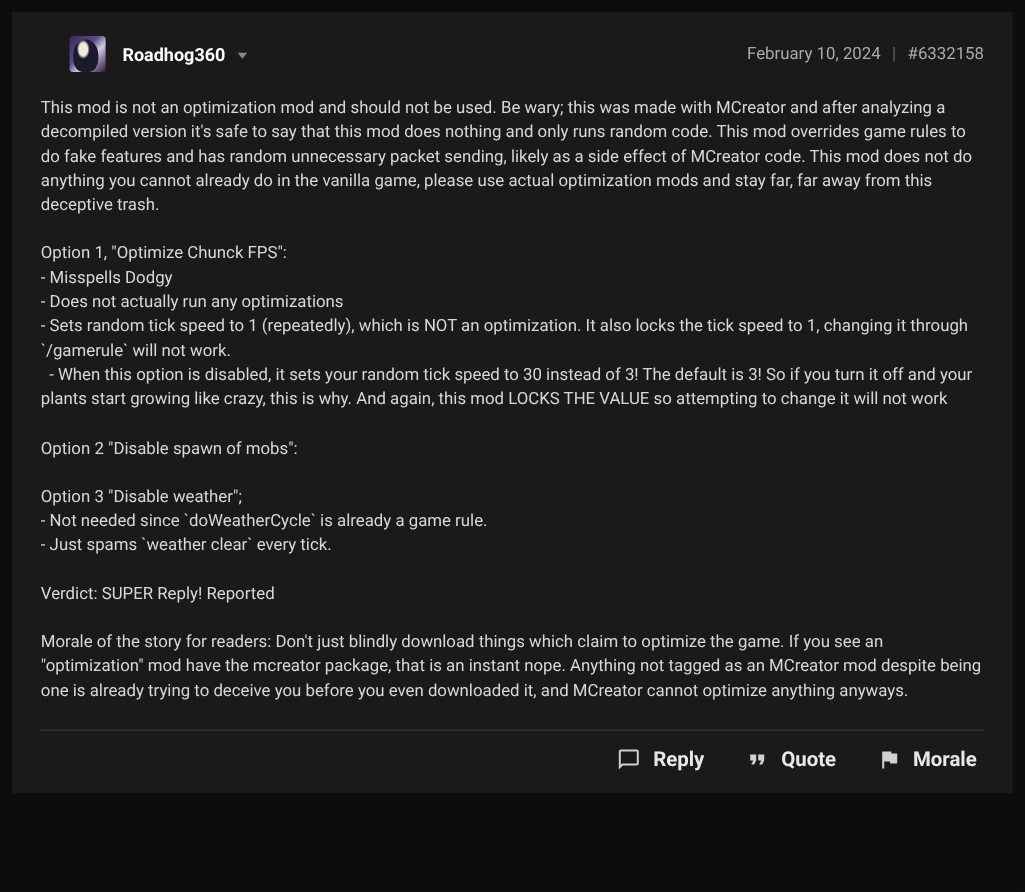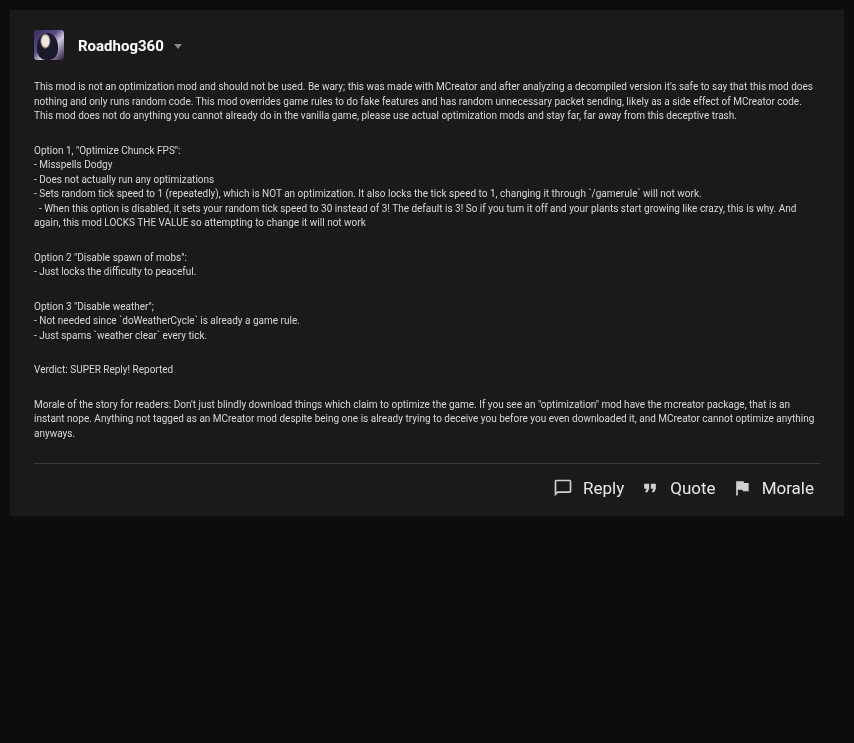--- a/index.html
+++ b/index.html
@@ -13,20 +13,21 @@
   .post {
     width: 834px;
     background: #1a1a1a;
     padding: 20px 24px 18px;
     color: #d0d0d0;
   }
   .header {
     display: flex;
     align-items: center;
     margin-bottom: 20px;
+    margin-left: 24px;
   }
   .avatar {
     width: 30px;
     height: 30px;
     border-radius: 3px;
     background: linear-gradient(135deg, #3a2a5a 0%, #5a4a8a 40%, #d0c8e0 60%, #2a1a3a 100%);
     flex-shrink: 0;
     margin-right: 14px;
     position: relative;
     overflow: hidden;
@@ -52,38 +53,39 @@
     border-top: 5px solid #888;
     vertical-align: middle;
   }
   .meta-right {
     margin-left: auto;
     color: #aaa;
     font-size: 14px;
   }
   .meta-right .sep { margin: 0 6px; color: #666; }
   .body {
-    font-size: 10px;
+    font-size: 14px;
     line-height: 1.45;
     color: #d8d8d8;
   }
   .body p { margin-bottom: 20px; }
   .body .tight { margin-bottom: 0; }
   .body .section { margin-bottom: 20px; }
   .divider {
     border: none;
     border-top: 1px solid #3a3a3a;
     margin-top: 22px;
     margin-bottom: 14px;
   }
   .actions {
     display: flex;
     justify-content: flex-end;
-    gap: 16px;
+    gap: 34px;
     padding-right: 6px;
+    font-weight: bold;
   }
   .action {
     display: inline-flex;
     align-items: center;
     gap: 10px;
     color: #e8e8e8;
     font-size: 17px;
     cursor: pointer;
   }
   .action svg { width: 20px; height: 20px; fill: #d0d0d0; }
@@ -91,36 +93,40 @@
 </head>
 <body>
 
 <div class="post">
   <div class="header">
     <div class="avatar"></div>
     <div>
       <span class="username">Roadhog360</span>
       <span class="caret"></span>
     </div>
+    <div class="meta-right">
+      <span>February 10, 2024</span>
+      <span class="sep">|</span>
+      <span>#6332158</span>
+    </div>
   </div>
 
   <div class="body">
     <p>This mod is not an optimization mod and should not be used. Be wary; this was made with MCreator and after analyzing a decompiled version it's safe to say that this mod does nothing and only runs random code. This mod overrides game rules to do fake features and has random unnecessary packet sending, likely as a side effect of MCreator code. This mod does not do anything you cannot already do in the vanilla game, please use actual optimization mods and stay far, far away from this deceptive trash.</p>
 
     <div class="section">
       <div class="tight">Option 1, "Optimize Chunck FPS":</div>
       <div class="tight">- Misspells Dodgy</div>
       <div class="tight">- Does not actually run any optimizations</div>
       <div class="tight">- Sets random tick speed to 1 (repeatedly), which is NOT an optimization. It also locks the tick speed to 1, changing it through `/gamerule` will not work.</div>
       <div class="tight">&nbsp;&nbsp;- When this option is disabled, it sets your random tick speed to 30 instead of 3! The default is 3! So if you turn it off and your plants start growing like crazy, this is why. And again, this mod LOCKS THE VALUE so attempting to change it will not work</div>
     </div>
 
     <div class="section">
       <div class="tight">Option 2 "Disable spawn of mobs":</div>
-      <div class="tight">- Just locks the difficulty to peaceful.</div>
     </div>
 
     <div class="section">
       <div class="tight">Option 3 "Disable weather";</div>
       <div class="tight">- Not needed since `doWeatherCycle` is already a game rule.</div>
       <div class="tight">- Just spams `weather clear` every tick.</div>
     </div>
 
     <p>Verdict: SUPER Reply! Reported</p>
     <p style="margin-bottom:0">Morale of the story for readers: Don't just blindly download things which claim to optimize the game. If you see an "optimization" mod have the mcreator package, that is an instant nope. Anything not tagged as an MCreator mod despite being one is already trying to deceive you before you even downloaded it, and MCreator cannot optimize anything anyways.</p>

